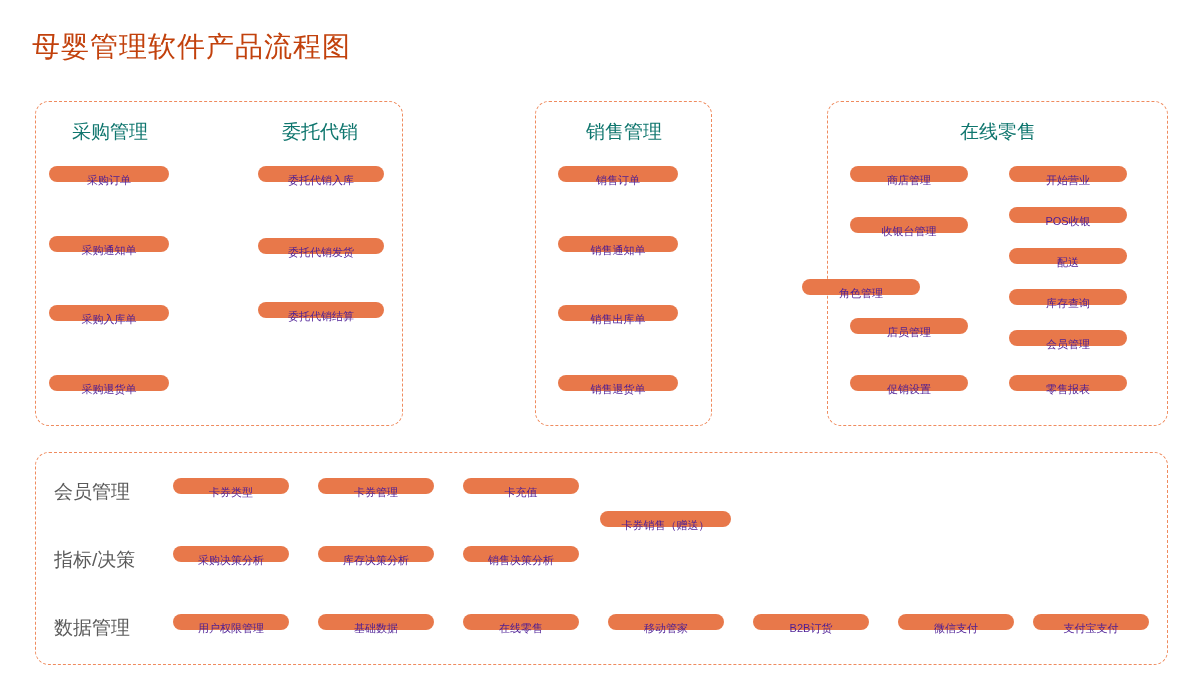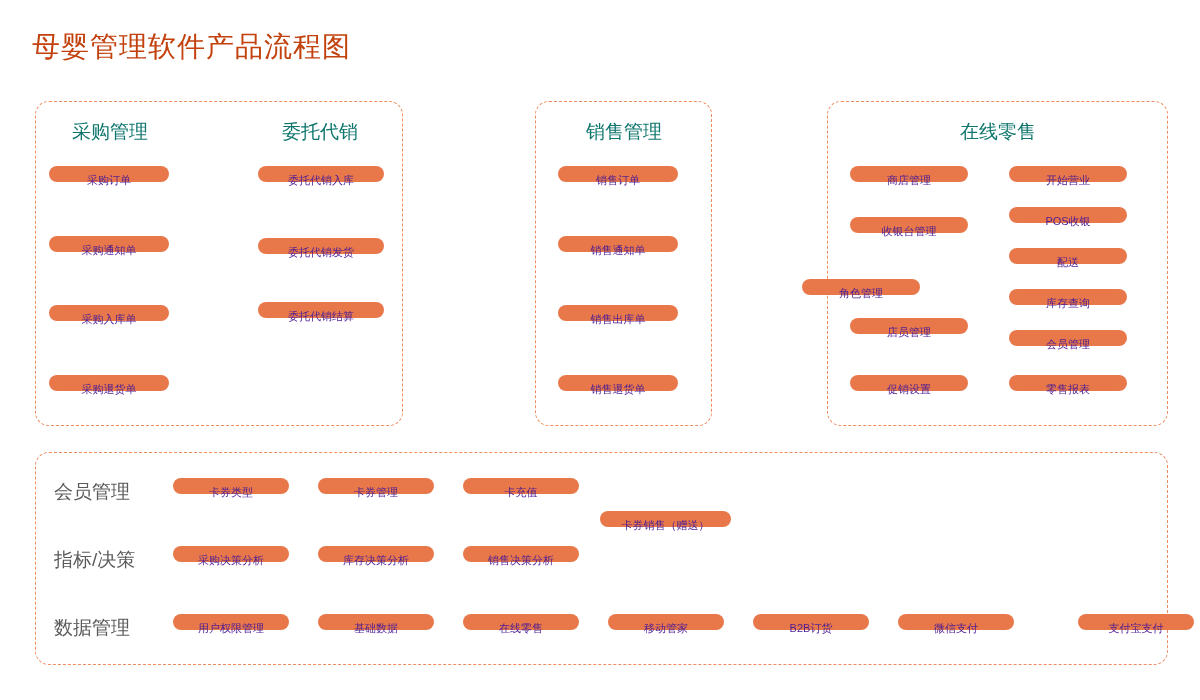--- a/index.html
+++ b/index.html
@@ -125,13 +125,13 @@
 <div class="pill" style="left:318px; top:546px; width:116px;">库存决策分析</div>
 <div class="pill" style="left:463px; top:546px; width:116px;">销售决策分析</div>
 
 <div class="col-label" style="left:54px; top:615px;">数据管理</div>
 <div class="pill" style="left:173px; top:614px; width:116px;">用户权限管理</div>
 <div class="pill" style="left:318px; top:614px; width:116px;">基础数据</div>
 <div class="pill" style="left:463px; top:614px; width:116px;">在线零售</div>
 <div class="pill" style="left:608px; top:614px; width:116px;">移动管家</div>
 <div class="pill" style="left:753px; top:614px; width:116px;">B2B订货</div>
 <div class="pill" style="left:898px; top:614px; width:116px;">微信支付</div>
-<div class="pill" style="left:1078px; top:614px; width:116px;font-family:Liberation Serif, serif;">支付宝支付</div>
+<div class="pill" style="left:1033px; top:614px; width:116px;font-family:Liberation Serif, serif;">支付宝支付</div>
 
 </body></html>

